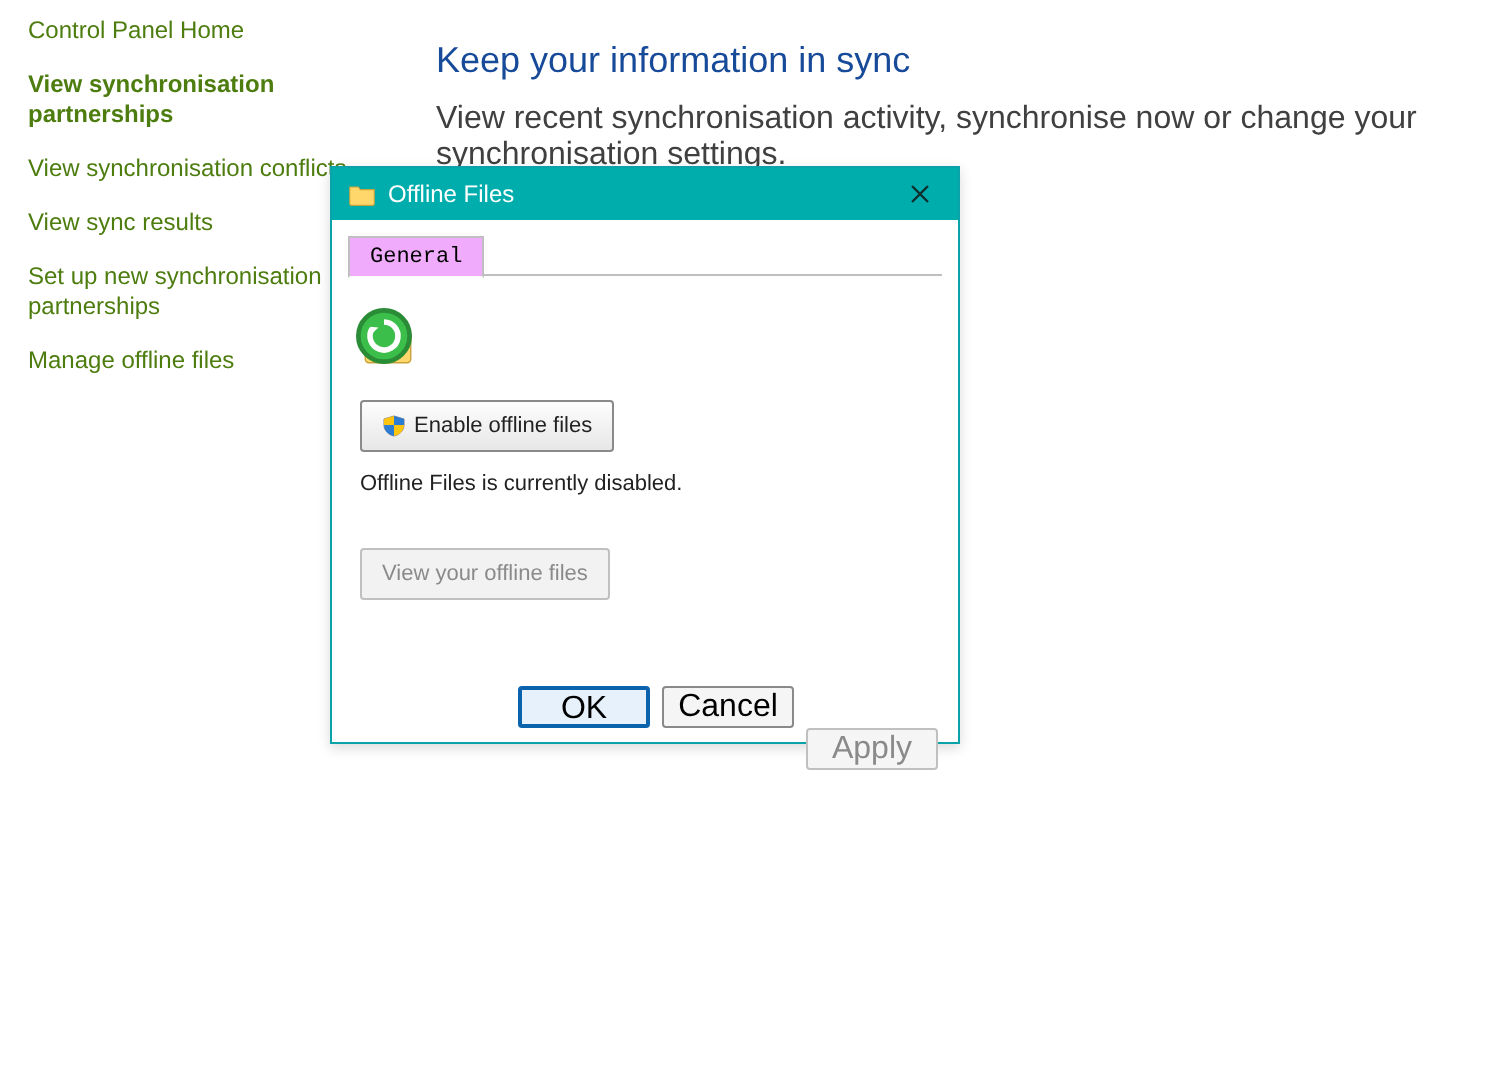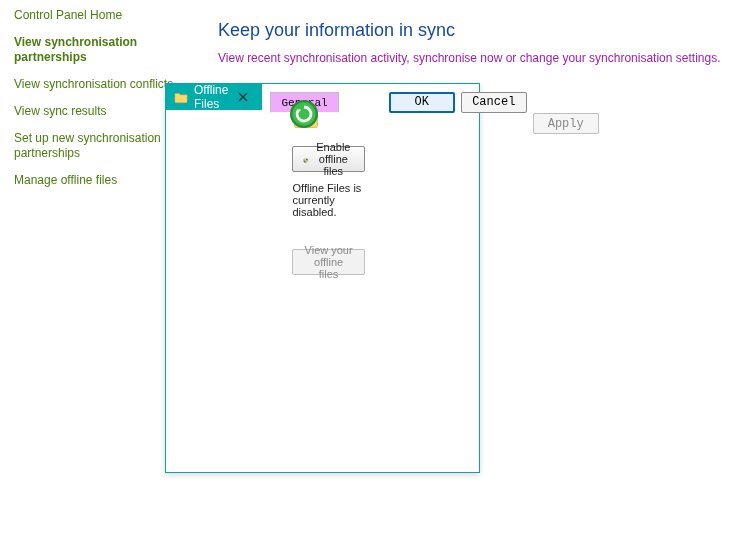--- a/index.html
+++ b/index.html
@@ -33,36 +33,36 @@
     width: 520px;
     margin-left: 20px;
   }
   .main-title {
     color: #174a99;
     font-size: 18px;
     font-weight: 400;
     margin-bottom: 10px;
   }
   .main-sub {
-    color: #a21caf;
-    font-size: 12px;
+    color: #404040;
+    font-size: 16px;
   }
 
   
   .dialog {
     position: absolute;
     left: 165px;
     top: 83px;
     width: 315px;
-    height: 390px;
+    height: 289px;
     border: 1px solid #0aa3a9;
     background: #fff;
     box-shadow: 0 2px 6px rgba(0,0,0,0.15);
     display: flex;
-    flex-direction: row;
+    flex-direction: column;
   }
   .titlebar {
     background: #00adad;
     height: 26px;
     display: flex;
     align-items: center;
     padding: 0 4px 0 8px;
     color: #fff;
     font-size: 12px;
   }
@@ -143,26 +143,25 @@
   .dlg-footer {
     height: 36px;
     display: flex;
     align-items: center;
     justify-content: flex-end;
     gap: 6px;
     padding: 0 10px;
   }
   .fbtn {
     width: 66px; height: 21px;
-    font-size: 12px;
+    font-size: 16px;
     border: 1px solid #8a8a8a;
     background: #f5f5f5;
     cursor: pointer;
     border-radius: 2px;
-    font-family: Liberation Mono, monospace;
   }
   .fbtn.default { border: 2px solid #0a64ad; background:#e6f1fb; }
   .fbtn.disabled { color:#8a8a8a; border-color:#c0c0c0; cursor:default;margin-top:43px; }
 </style>
 </head>
 <body>
 
 <div class="sidebar">
   <div class="side-link">Control Panel Home</div>
   <div class="side-link active">View synchronisation partnerships</div>

